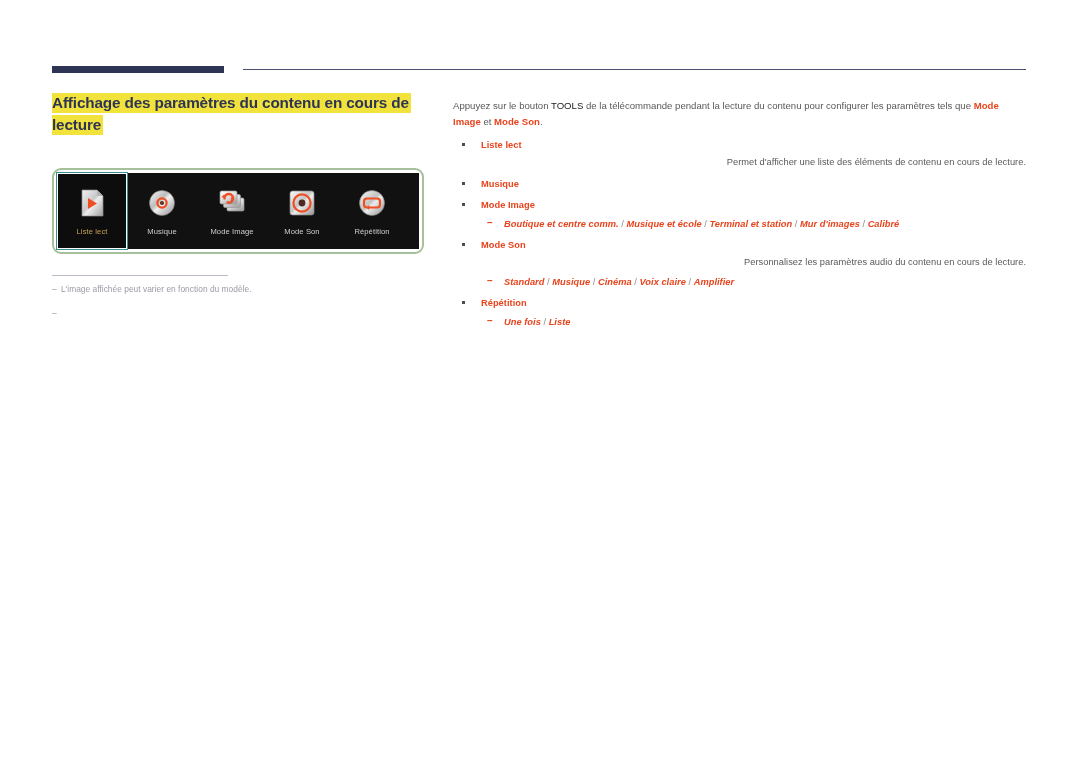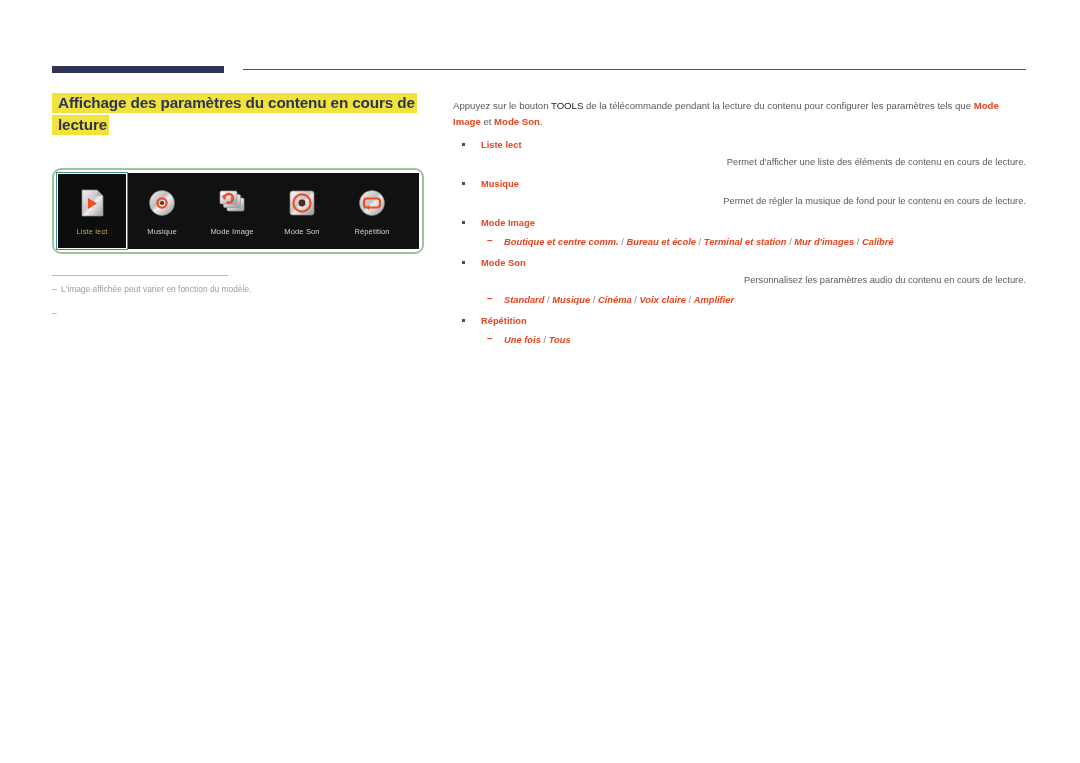--- a/index.html
+++ b/index.html
@@ -55,21 +55,21 @@
     color: #2e3554;
     line-height: 22px;
     letter-spacing: -0.15px;
     margin: 0;
     padding: 0;
   }
   .page-title .hl {
     background: #f2e23c;
     box-decoration-break: clone;
     -webkit-box-decoration-break: clone;
-    padding: 1px 2px 2px 6px;
+    padding: 1px 2px 2px 0;
   }
 
   
   .panel {
     position: absolute;
     left: 52px;
     top: 168px;
     width: 372px;
     height: 86px;
     border: 2.5px solid #a6c09c;
@@ -370,45 +370,44 @@
 
     <li class="bullet-item">
       <span class="sq"></span>
       <div class="b-title">Liste lect</div>
       <div class="b-desc">Permet d'afficher une liste des éléments de contenu en cours de lecture.</div>
     </li>
 
     <li class="bullet-item">
       <span class="sq"></span>
       <div class="b-title">Musique</div>
-      <div class="b-desc">Permet de régler la musique de fond pour le contenu en cours de lecture.</div>
     </li>
 
     <li class="bullet-item">
       <span class="sq"></span>
       <div class="b-title">Mode Image</div>
       <div class="sub-opt">
         <span class="dash">–</span>
-        <span class="opt">Boutique et centre comm.</span><span class="sep"> / </span><span class="opt">Bureau et école</span><span class="sep"> / </span><span class="opt">Terminal et station</span><span class="sep"> / </span><span class="opt">Mur d'images</span><span class="sep"> / </span><span class="opt">Calibré</span>
+        <span class="opt">Boutique et centre comm.</span><span class="sep"> / </span><span class="opt">Musique et école</span><span class="sep"> / </span><span class="opt">Terminal et station</span><span class="sep"> / </span><span class="opt">Mur d'images</span><span class="sep"> / </span><span class="opt">Calibré</span>
       </div>
     </li>
 
     <li class="bullet-item">
       <span class="sq"></span>
       <div class="b-title">Mode Son</div>
       <div class="b-desc">Personnalisez les paramètres audio du contenu en cours de lecture.</div>
       <div class="sub-opt">
         <span class="dash">–</span>
         <span class="opt">Standard</span><span class="sep"> / </span><span class="opt">Musique</span><span class="sep"> / </span><span class="opt">Cinéma</span><span class="sep"> / </span><span class="opt">Voix claire</span><span class="sep"> / </span><span class="opt">Amplifier</span>
       </div>
     </li>
 
     <li class="bullet-item">
       <span class="sq"></span>
       <div class="b-title">Répétition</div>
       <div class="sub-opt">
         <span class="dash">–</span>
-        <span class="opt">Une fois</span><span class="sep"> / </span><span class="opt">Tous</span>
+        <span class="opt">Une fois</span><span class="sep"> / </span><span class="opt">Liste</span>
       </div>
     </li>
 
   </ul>
 </div>
 
 </body></html>

